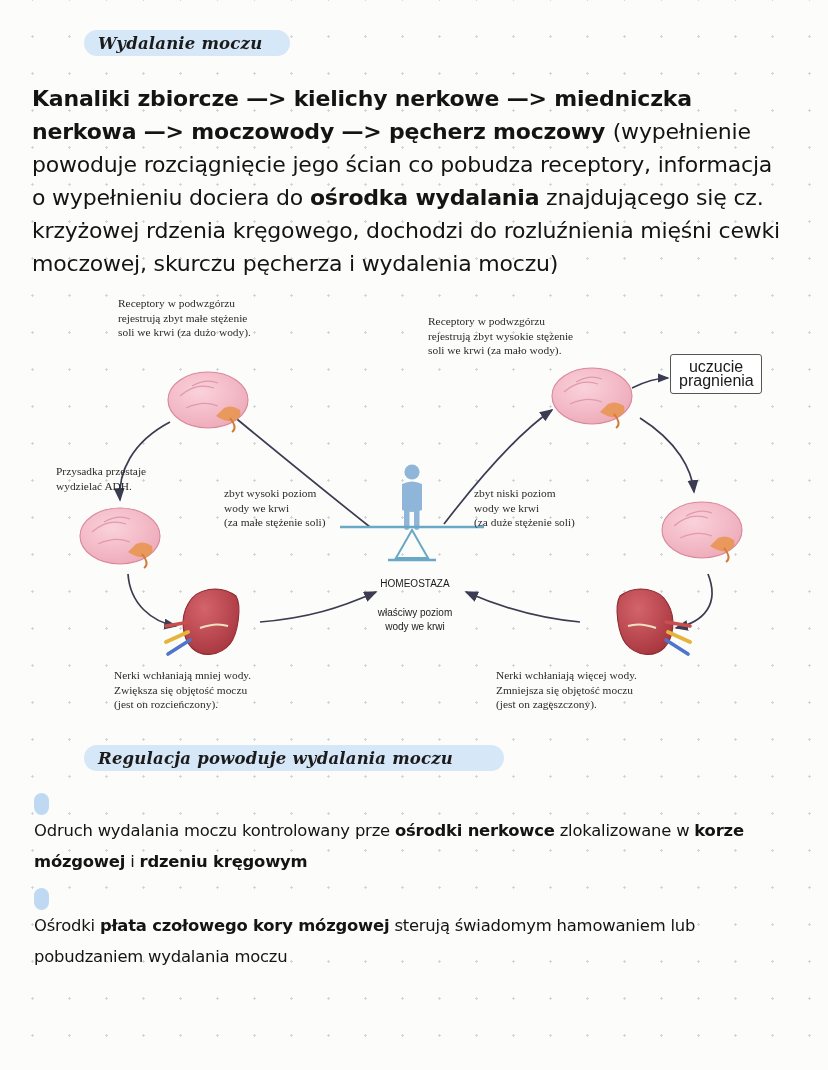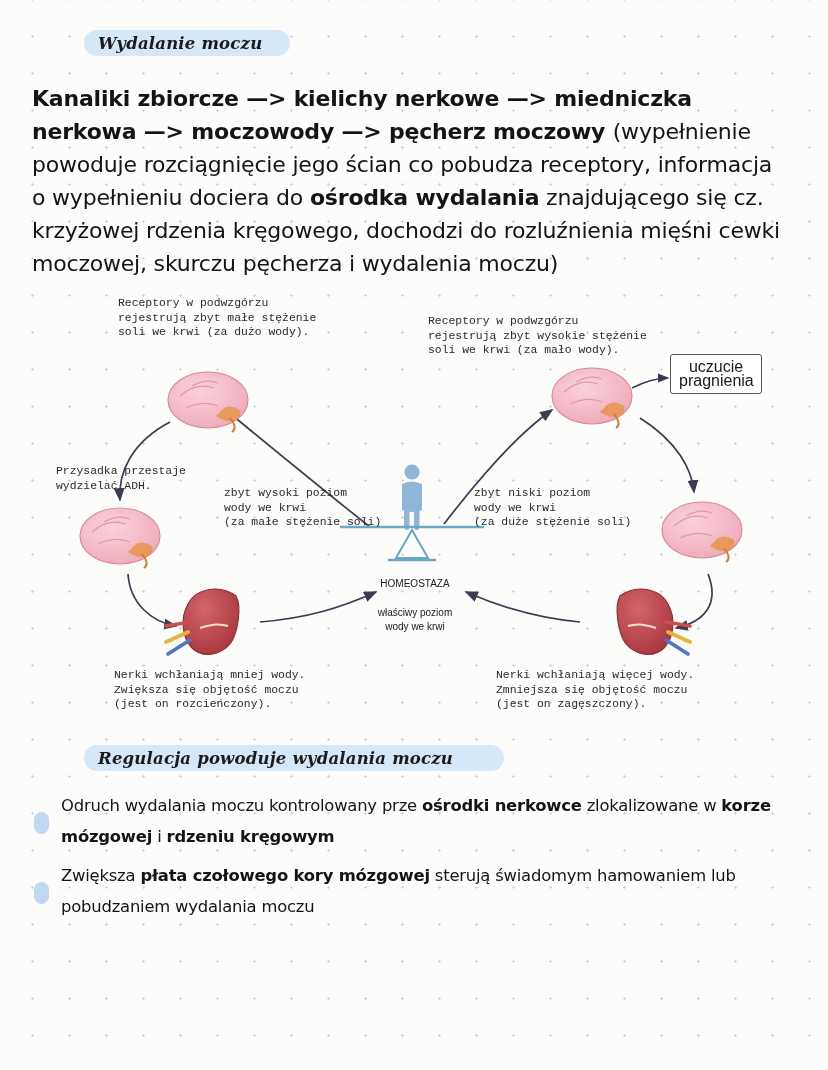--- a/index.html
+++ b/index.html
@@ -60,21 +60,21 @@
   .thin { font-weight: normal; }
 
   
   #figure {
     position: absolute;
     left: 40px; top: 292px;
     width: 750px; height: 440px;
   }
   .fig-label {
     position: absolute;
-    font-family: Liberation Mono, monospace;
+    font-family: Liberation Serif, serif;
     font-size: 11.4px;
     line-height: 14.5px;
     color: #2a2a2a;
     white-space: pre-line;
   }
   .box-thirst {
     position: absolute;
     border: 1px solid #555;
     border-radius: 3px;
     background: #fff;
@@ -98,22 +98,23 @@
 
   
   #bullets {
     position: absolute;
     left: 34px; top: 790px;
     width: 770px;
   }
   .bullet-row {
     position: relative;
     display: flex;
-    align-items: center;
+    align-items: flex-start;
     margin-bottom: 8px;
+    flex-direction: column;
   }
   .bullet-dot {
     flex: 0 0 auto;
     width: 15px; height: 22px;
     margin-right: 12px;
     margin-top: 3px;
   }
   .bullet-dot .d {
     display: block;
     width: 15px; height: 22px;
@@ -281,18 +282,18 @@
       <span class="bullet-dot">
           <span class="d"></span>
         </span>
       <span class="bullet-text"><span>Odruch wydalania moczu kontrolowany prze </span><b>ośrodki nerkowce</b><span> zlokalizowane w </span><b>korze mózgowej</b><span> i </span><b>rdzeniu kręgowym</b></span>
     </div>
 
     <div class="bullet-row">
       <span class="bullet-dot">
           <span class="d"></span>
         </span>
-      <span class="bullet-text"><span>Zwiększa </span><b>płata czołowego kory mózgowej</b><span> sterują świadomym hamowaniem lub pobudzaniem wydalania moczu</span></span>
+      <span class="bullet-text"><span>Ośrodki </span><b>płata czołowego kory mózgowej</b><span> sterują świadomym hamowaniem lub pobudzaniem wydalania moczu</span></span>
     </div>
 
 
   </div>
 </div>
 
 </body></html>

